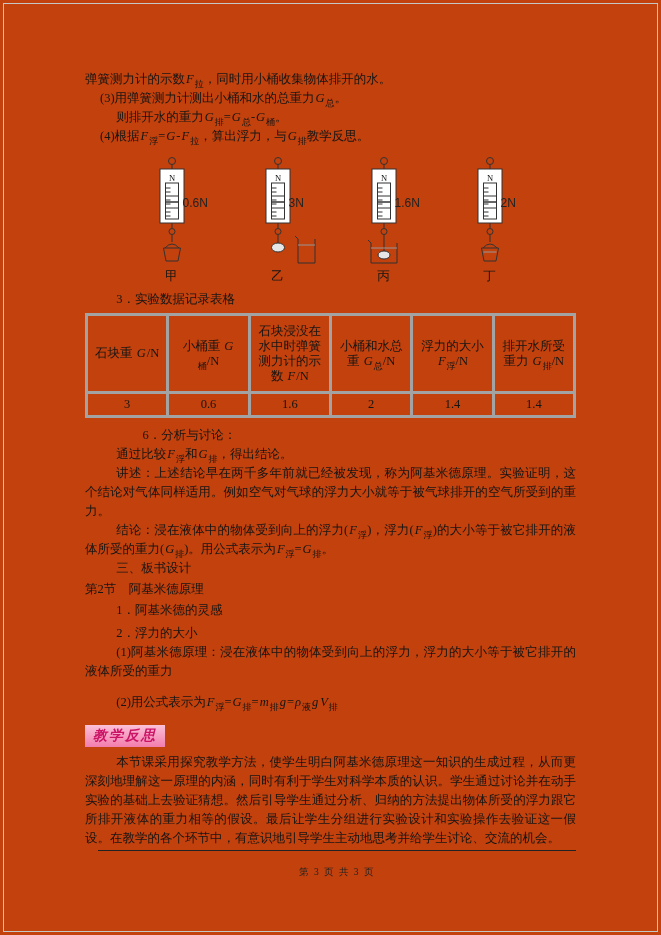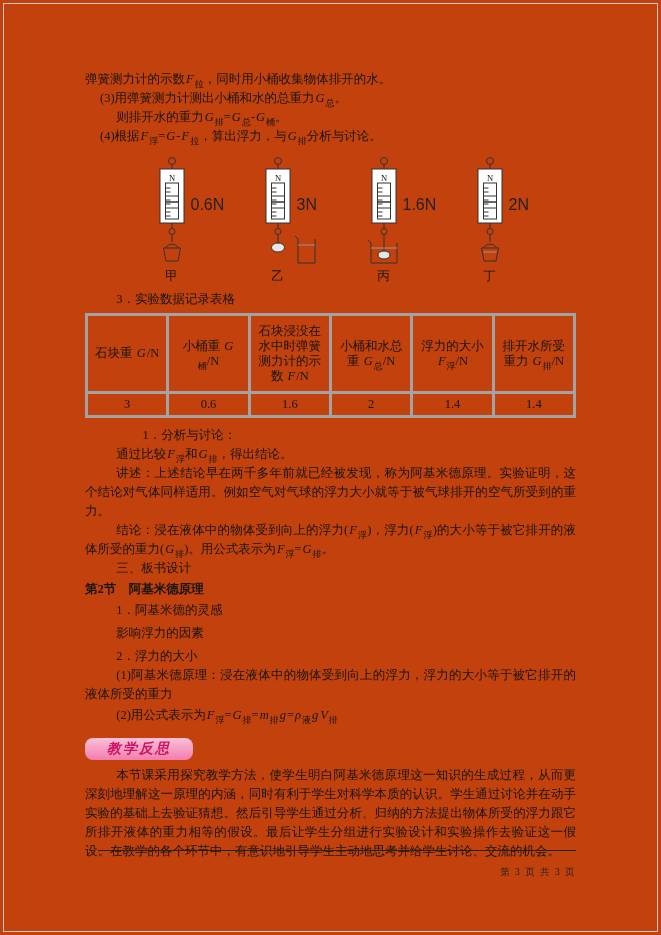--- a/index.html
+++ b/index.html
@@ -6,56 +6,56 @@
   html,body{width:661px;height:935px}
   body{background:#fff;font-family:"Liberation Serif","DejaVu Serif",serif;color:#151515}
   .page{position:relative;width:661px;height:935px;background:#c2410c;overflow:hidden}
   .frame{position:absolute;inset:3px;border:1px solid #c6c6c6;pointer-events:none}
   .content{position:absolute;left:85px;right:85px;top:70px;font-size:12.5px}
   p.t{line-height:19px;text-align:justify}
   .ind12{text-indent:1.2em}
   .ind25{text-indent:2.5em}
   .ind45{text-indent:4.6em}
   .mt4{margin-top:4px}
-  .mt2{margin-top:2px}
-  .center{text-align:center;font-weight:bold;margin:2px 0}
+  .mt2{margin-top:12px}
+  .center{text-align:center;font-weight:normal;margin:2px 0}
   sub{font-size:9px;line-height:0}
   .var{font-style:italic;padding:0 1px}
   
   .figure{display:flex;justify-content:center;gap:26px;margin:9px 0 5px}
   .scale-group{position:relative;width:80px;display:flex;flex-direction:column;align-items:center}
-  .reading{position:absolute;left:59px;top:41px;font-size:16px;font-family:"Liberation Sans","DejaVu Sans",sans-serif;color:#222}
+  .reading{position:absolute;left:51px;top:41px;font-size:12px;font-family:"Liberation Sans","DejaVu Sans",sans-serif;color:#222}
   .caption{font-size:12.5px;margin-top:1px}
   
   table.data{width:100%;border-collapse:collapse;table-layout:fixed;margin:4px 0 8px;font-size:12.5px}
   table.data td{border:3px solid #a3a3a3;text-align:center;vertical-align:middle;padding:3px 4px;line-height:15px}
   table.data tr.hdr td{height:78px}
   table.data tr.val td{height:21px}
   
   .badge-row{margin:13px 0 6px}
-  .badge{display:inline-block;padding:2px 22px;border-radius:8px;
+  .badge{display:inline-block;padding:2px 8px;border-radius:0;
          background:linear-gradient(180deg,#fbc0d7,#f27dad);
          color:#cc1466;font-weight:bold;font-style:italic;font-size:14px;letter-spacing:2px}
   
-  .footer-area{position:absolute;left:98px;right:85px;bottom:56px;text-align:right}
+  .footer-area{position:absolute;left:98px;right:85px;bottom:56px;text-align:center}
   .footer-area hr{border:none;border-top:1px solid #222;margin-bottom:15px}
   .page-num{font-size:9.5px;letter-spacing:1.5px;color:#222}
 </style>
 </head>
 <body>
 
 <div class="page">
   <div class="frame"></div>
 
   <div class="content">
 
     <p class="t"><span>弹簧测力计的示数</span><span class="var">F</span><sub>拉</sub><span>，同时用小桶收集物体排开的水。</span></p>
     <p class="t ind12"><span>(3)用弹簧测力计测出小桶和水的总重力</span><span class="var">G</span><sub>总</sub><span>。</span></p>
     <p class="t ind25"><span>则排开水的重力</span><span class="var">G</span><sub>排</sub><span>=</span><span class="var">G</span><sub>总</sub><span>-</span><span class="var">G</span><sub>桶</sub><span>。</span></p>
-    <p class="t ind12"><span>(4)根据</span><span class="var">F</span><sub>浮</sub><span>=</span><span class="var">G</span><span>-</span><span class="var">F</span><sub>拉</sub><span>，算出浮力，与</span><span class="var">G</span><sub>排</sub><span>分析与讨论。</span></p>
+    <p class="t ind12"><span>(4)根据</span><span class="var">F</span><sub>浮</sub><span>=</span><span class="var">G</span><span>-</span><span class="var">F</span><sub>拉</sub><span>，算出浮力，与</span><span class="var">G</span><sub>排</sub><span>教学反思。</span></p>
 
     <div class="figure">
 
       <div class="scale-group">
         <span class="reading">0.6N</span>
         <svg viewBox="0 0 80 112" width="80" height="112">
           <g stroke="#333" fill="none" stroke-width="1">
             <circle cx="40" cy="6" r="3.5"></circle>
             <line x1="40" y1="9.5" x2="40" y2="14"></line>
             <rect x="28" y="14" width="24" height="54" fill="#fff"></rect>
@@ -171,29 +171,28 @@
           <td>3</td>
           <td>0.6</td>
           <td>1.6</td>
           <td>2</td>
           <td>1.4</td>
           <td>1.4</td>
         </tr>
       </tbody>
     </table>
 
-    <p class="t ind45">1．分析与讨论：</p>
+    <p class="t ind45">6．分析与讨论：</p>
     <p class="t ind25"><span>通过比较</span><span class="var">F</span><sub>浮</sub><span>和</span><span class="var">G</span><sub>排</sub><span>，得出结论。</span></p>
     <p class="t ind25">讲述：上述结论早在两千多年前就已经被发现，称为阿基米德原理。实验证明，这个结论对气体同样适用。例如空气对气球的浮力大小就等于被气球排开的空气所受到的重力。</p>
     <p class="t ind25"><span>结论：浸在液体中的物体受到向上的浮力(</span><span class="var">F</span><sub>浮</sub><span>)，浮力(</span><span class="var">F</span><sub>浮</sub><span>)的大小等于被它排开的液体所受的重力(</span><span class="var">G</span><sub>排</sub><span>)。用公式表示为</span><span class="var">F</span><sub>浮</sub><span>=</span><span class="var">G</span><sub>排</sub><span>。</span></p>
 
     <p class="t ind25">三、板书设计</p>
     <p class="t center">第2节　阿基米德原理</p>
     <p class="t ind25">1．阿基米德的灵感</p>
-    <p class="t ind25 mt4">影响浮力的因素</p>
     <p class="t ind25 mt4">2．浮力的大小</p>
     <p class="t ind25">(1)阿基米德原理：浸在液体中的物体受到向上的浮力，浮力的大小等于被它排开的液体所受的重力</p>
     <p class="t ind25 mt2"><span>(2)用公式表示为</span><span class="var">F</span><sub>浮</sub><span>=</span><span class="var">G</span><sub>排</sub><span>=</span><span class="var">m</span><sub>排</sub><span class="var">g</span><span>=</span><span class="var">ρ</span><sub>液</sub><span class="var">g</span><span class="var">V</span><sub>排</sub></p>
 
     <div class="badge-row">
       <span class="badge">教学反思</span>
     </div>
     <p class="t ind25">本节课采用探究教学方法，使学生明白阿基米德原理这一知识的生成过程，从而更深刻地理解这一原理的内涵，同时有利于学生对科学本质的认识。学生通过讨论并在动手实验的基础上去验证猜想。然后引导学生通过分析、归纳的方法提出物体所受的浮力跟它所排开液体的重力相等的假设。最后让学生分组进行实验设计和实验操作去验证这一假设。在教学的各个环节中，有意识地引导学生主动地思考并给学生讨论、交流的机会。</p>
 
   </div>

